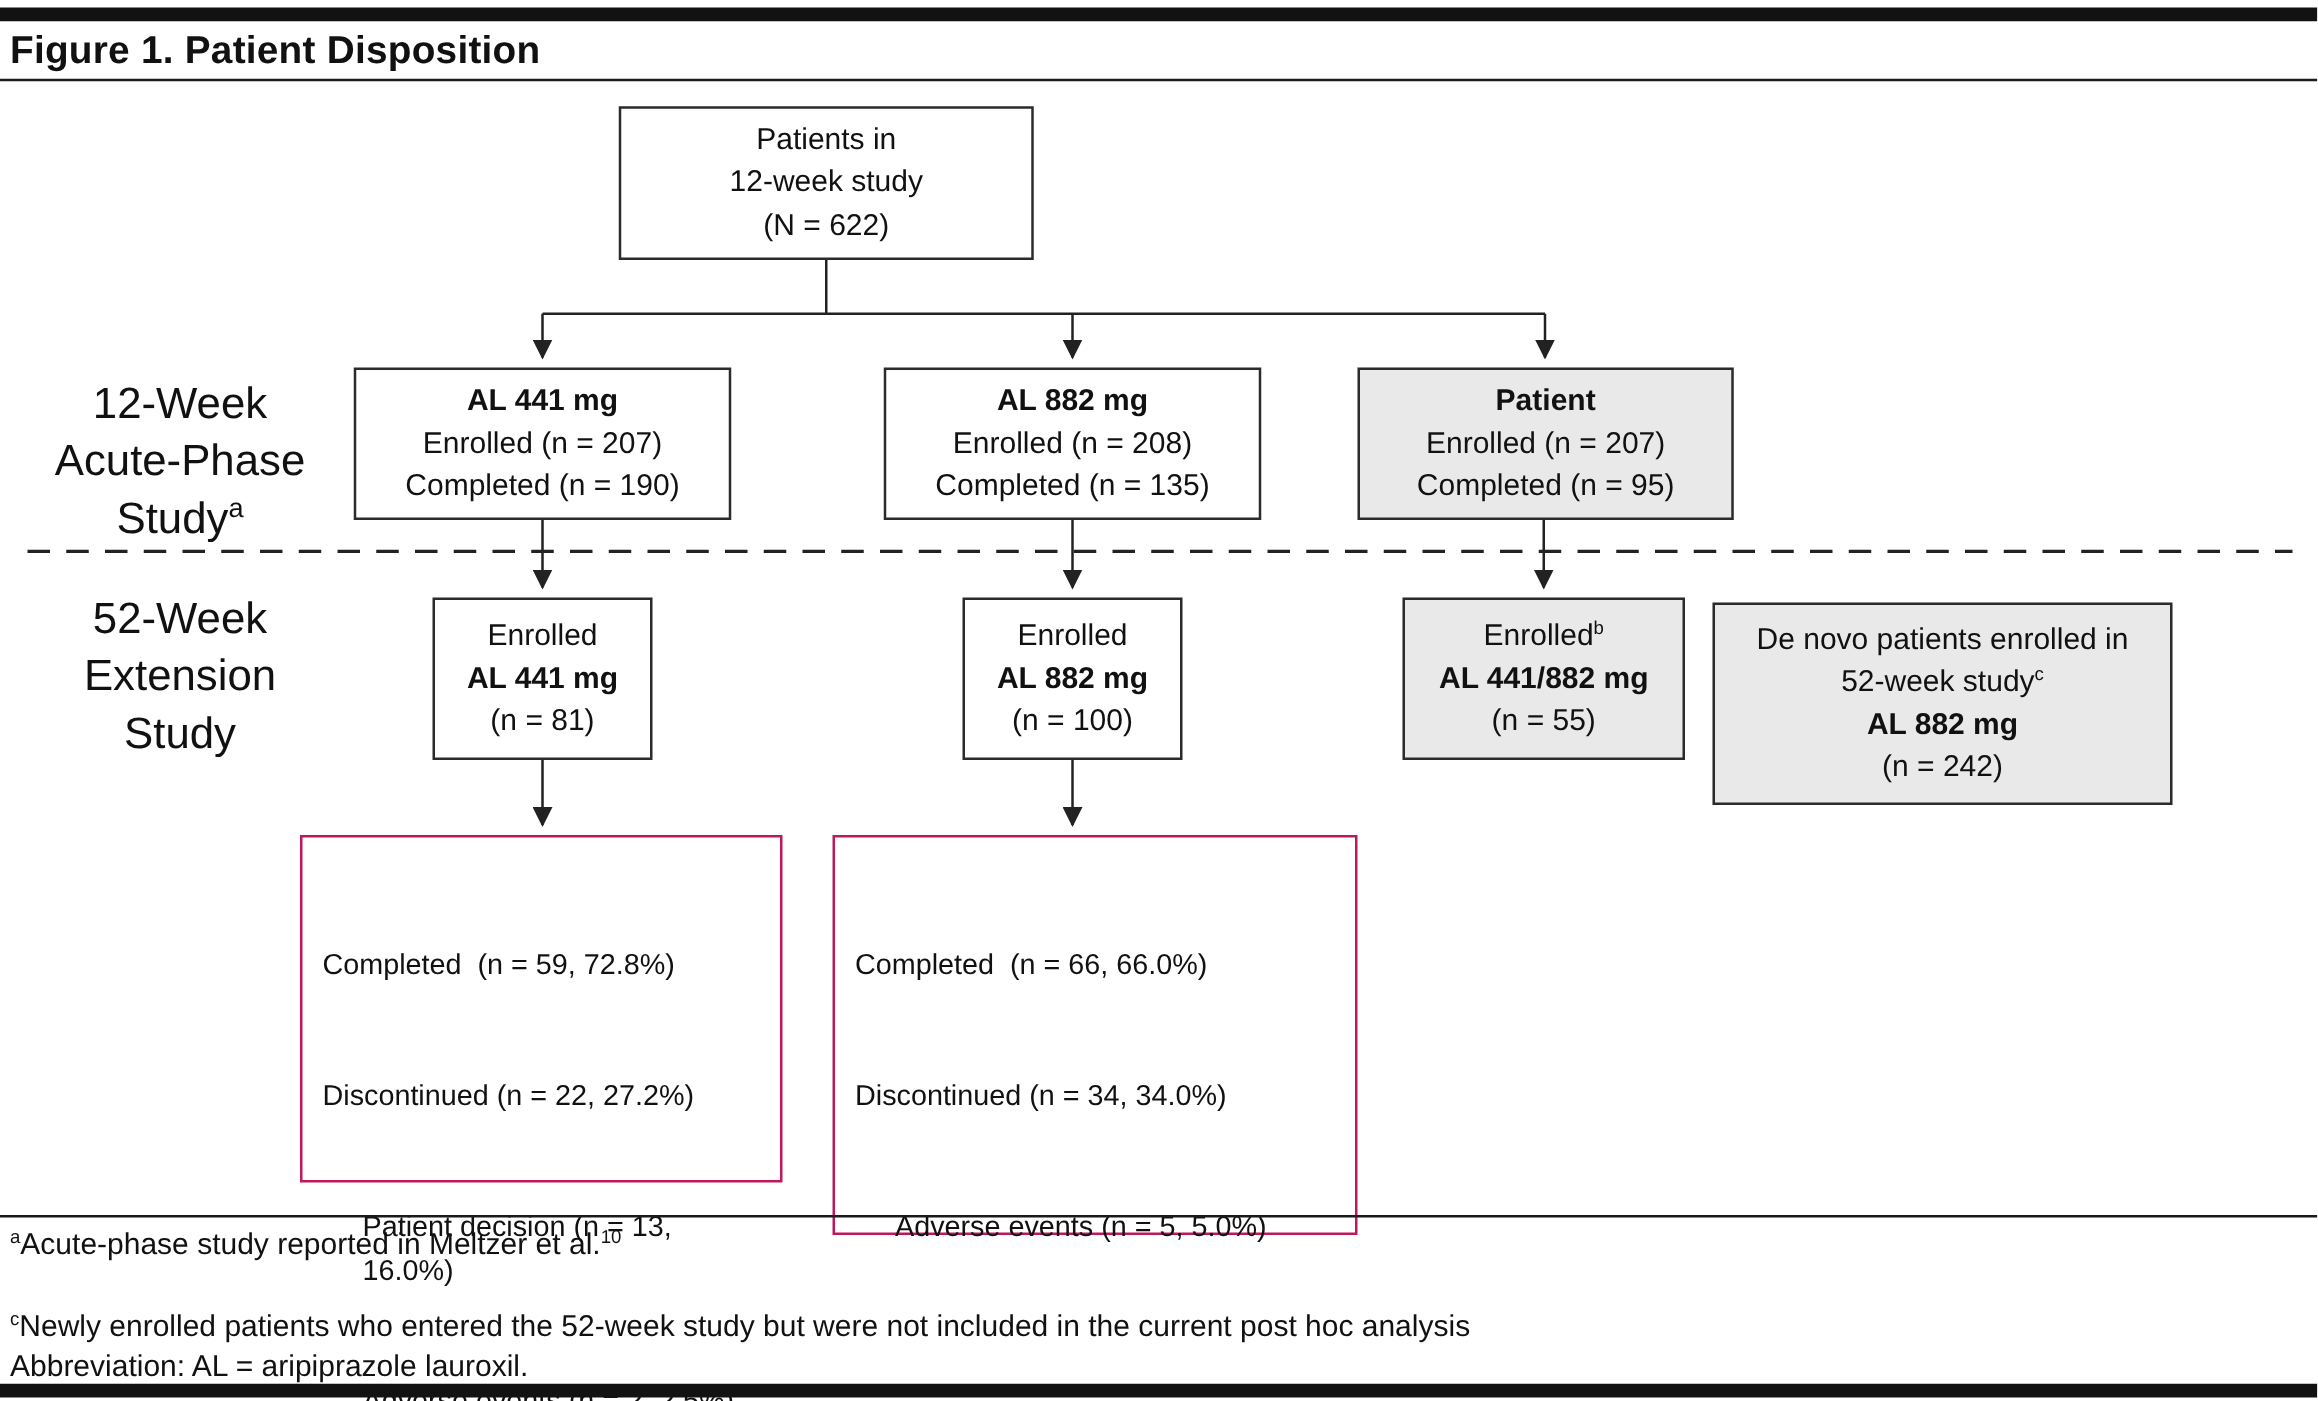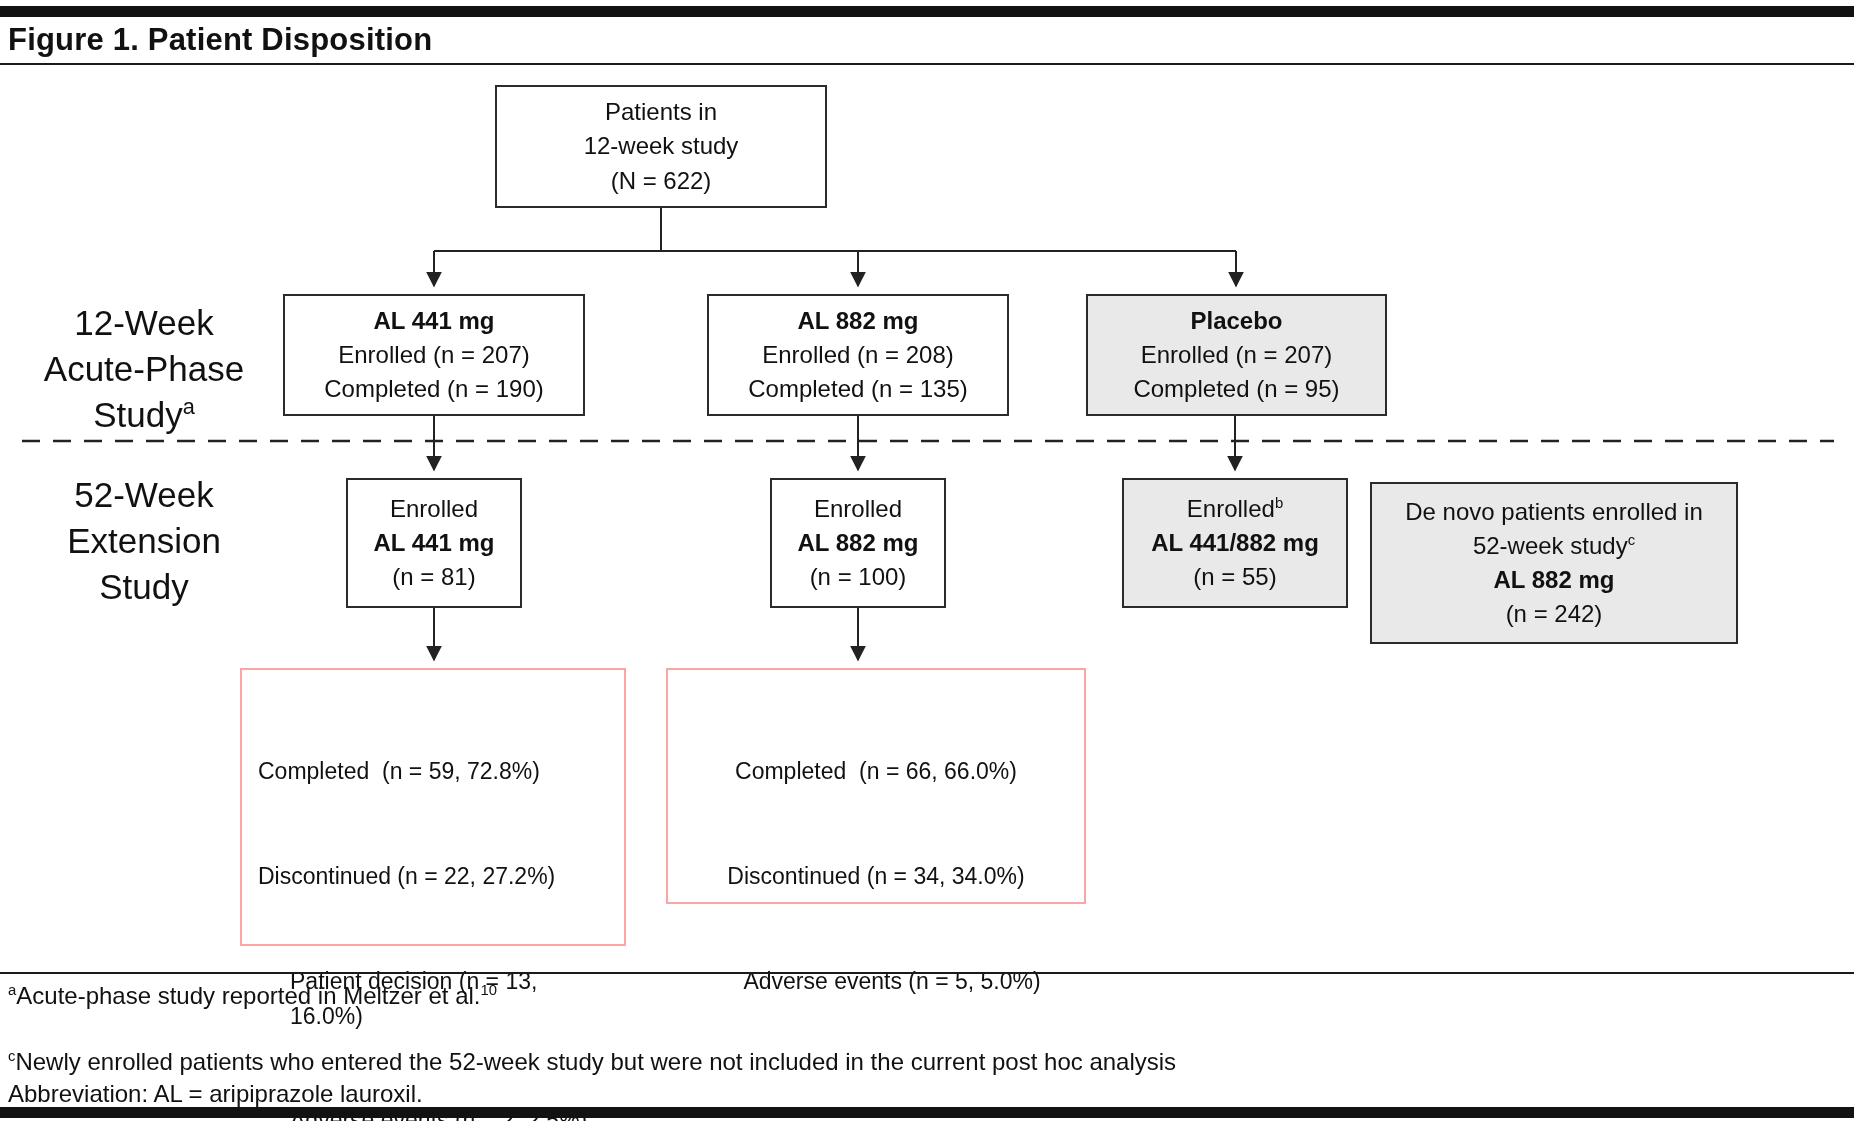--- a/index.html
+++ b/index.html
@@ -68,21 +68,21 @@
   .box.gray { background: var(--gray-fill, #e9e9e9); }
   .bold { font-weight: bold; }
   .side-label {
     position: absolute;
     text-align: center;
     font-size: 35px;
     line-height: 1.32;
   }
   .outcome {
     position: absolute;
-    border: 2px solid #fca5a5;
+    border: 2px solid #be185d;
     background: #ffffff;
     font-size: 23px;
     line-height: 1.52;
     padding: 14px 16px;
     text-align: left;
     white-space: pre-wrap;
   }
   .outcome .reason { padding-left: 32px; }
   sup {
     font-size: 0.62em;
@@ -147,21 +147,21 @@
     <div class="bold">AL 441 mg</div>
     <div>Enrolled (n = 207)</div>
     <div>Completed (n = 190)</div>
   </div>
   <div class="box" style="left:707px;top:294px;width:302px;height:122px;">
     <div class="bold">AL 882 mg</div>
     <div>Enrolled (n = 208)</div>
     <div>Completed (n = 135)</div>
   </div>
   <div class="box gray" style="left:1086px;top:294px;width:301px;height:122px;">
-    <div class="bold">Placebo</div>
+    <div class="bold">Patient</div>
     <div>Enrolled (n = 207)</div>
     <div>Completed (n = 95)</div>
   </div>
 
   <div class="side-label" style="left:30px;top:472px;width:228px;">
     <div>52-Week</div>
     <div>Extension</div>
     <div>Study</div>
   </div>
 
@@ -191,21 +191,21 @@
   <div class="outcome" style="left:240px;top:668px;width:386px;height:278px;">
     <div>Completed  (n = 59, 72.8%)</div>
     <div>Discontinued (n = 22, 27.2%)</div>
     <div class="reason">Patient decision (n = 13, 16.0%)</div>
     <div class="reason">Adverse events (n = 2, 2.5%)</div>
     
     
     
     
   </div>
-  <div class="outcome" style="left:666px;top:668px;width:420px;height:236px;text-align:center;">
+  <div class="outcome" style="left:666px;top:668px;width:420px;height:320px;">
     <div>Completed  (n = 66, 66.0%)</div>
     <div>Discontinued (n = 34, 34.0%)</div>
     <div class="reason">Adverse events (n = 5, 5.0%)</div>
     
     
     
     
   </div>
 
   <div class="rule" style="top:972px;"></div>

